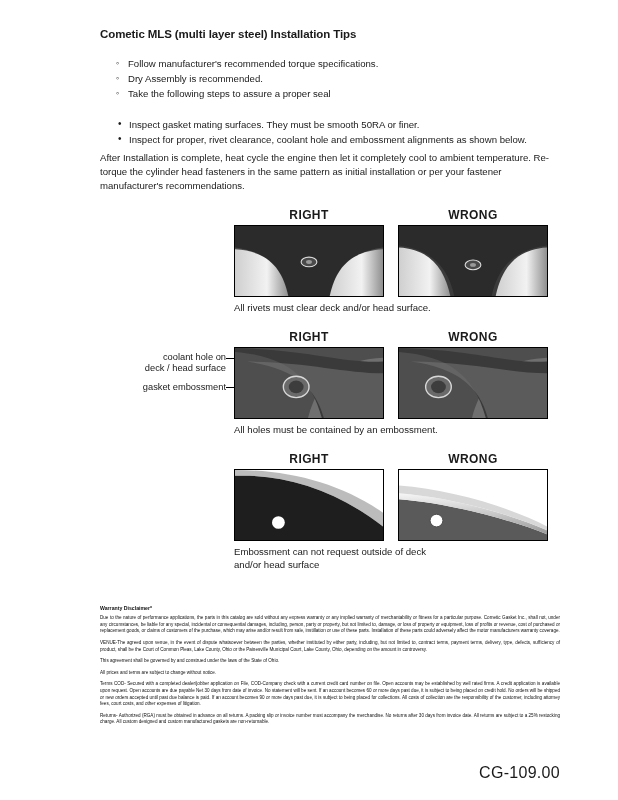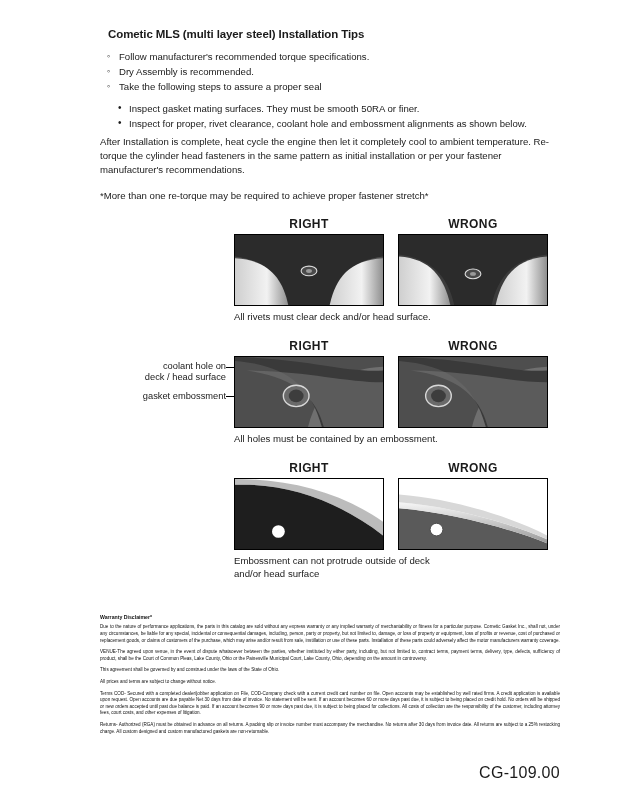--- a/index.html
+++ b/index.html
@@ -15,24 +15,24 @@
   }
   .page {
     position: relative;
     width: 618px;
     height: 800px;
     padding: 28px 58px 0 100px;
   }
   h1.title {
     font-size: 11.5px;
     font-weight: bold;
-    margin: 0 0 9px 8px;
+    margin: 0 0 9px 0;
     letter-spacing: -0.1px;
   }
-  ul.bullets { list-style: none; margin: 7px; padding: 0; }
+  ul.bullets { list-style: none; margin: 16px; padding: 0; }
   ul.bullets > li {
     font-size: 9.6px;
     line-height: 15px;
     padding-left: 12px;
     position: relative;
   }
   ul.bullets > li::before {
     content: "\25E6";
     position: absolute;
     left: 0;
@@ -146,21 +146,20 @@
     <li>Follow manufacturer's recommended torque specifications.</li>
     <li>Dry Assembly is recommended.</li>
     <li>Take the following steps to assure a proper seal</li>
   </ul>
   <ul class="subbullets">
     <li>Inspect gasket mating surfaces.  They must be smooth 50RA or finer.</li>
     <li>Inspect for proper, rivet clearance, coolant hole and embossment alignments as shown below.</li>
   </ul>
 
   <p class="body">After Installation is complete, heat cycle the engine then let it completely cool to ambient temperature. Re-torque the cylinder head fasteners in the same pattern as initial installation or per your fastener manufacturer's recommendations.</p>
-  <p class="body tight">*More than one re-torque may be required to achieve proper fastener stretch*</p>
 
   <div class="figures">
 
     <div>
       <div class="figrow">
         <div class="figcol">
           <div class="figlabel">RIGHT</div>
           <div class="figbox">
             <svg viewBox="0 0 150 72" preserveAspectRatio="none">
               <defs>
@@ -277,21 +276,21 @@
               </defs>
               <rect x="0" y="0" width="150" height="72" fill="#ffffff"></rect>
               <path d="M0,30 C50,34 110,50 150,66 L150,72 L0,72 Z" fill="#5a5a5a"></path>
               <path d="M0,24 C50,28 110,44 150,62 L150,66 C110,50 50,34 0,30 Z" fill="url(#g3)"></path>
               <path d="M0,16 C52,20 112,38 150,58 L150,62 C110,44 50,28 0,24 Z" fill="#d8d8d8"></path>
               <circle cx="38" cy="52" r="6.5" fill="#ffffff" stroke="#4a4a4a" stroke-width="1"></circle>
             </svg>
           </div>
         </div>
       </div>
-      <div class="figcaption wide">Embossment can not protrude outside of deck</div>
+      <div class="figcaption wide">Embossment can not request outside of deck</div>
       <div class="figcaption wide" style="margin-top:0;">and/or head surface</div>
     </div>
 
   </div>
 
   <div class="warranty">
     <h3>Warranty Disclaimer*</h3>
     <p>Due to the nature of performance applications, the parts in this catalog are sold without any express warranty or any implied warranty of merchantability or fitness for a particular purpose.  Cometic Gasket Inc., shall not, under any circumstances, be liable for any special, incidental or consequential damages, including, person, party or property, but not limited to, damage, or loss of property or equipment, loss of profits or revenue, cost of purchased or replacement goods, or claims of customers of the purchase, which may arise and/or result from sale, instillation or use of these parts.  Installation of these parts could adversely affect the motor manufacturers warranty coverage.</p>
     <p>VENUE-The agreed upon venue, in the event of dispute whatsoever between the parties, whether instituted by either party, including, but not limited to, contract terms, payment terms, delivery, type, defects, sufficiency of product, shall be the Court of Common Pleas, Lake County, Ohio or the Painesville Municipal Court, Lake County, Ohio, depending on the amount in controversy.</p>
     <p>This agreement shall be governed by and construed under the laws of the State of Ohio.</p>

